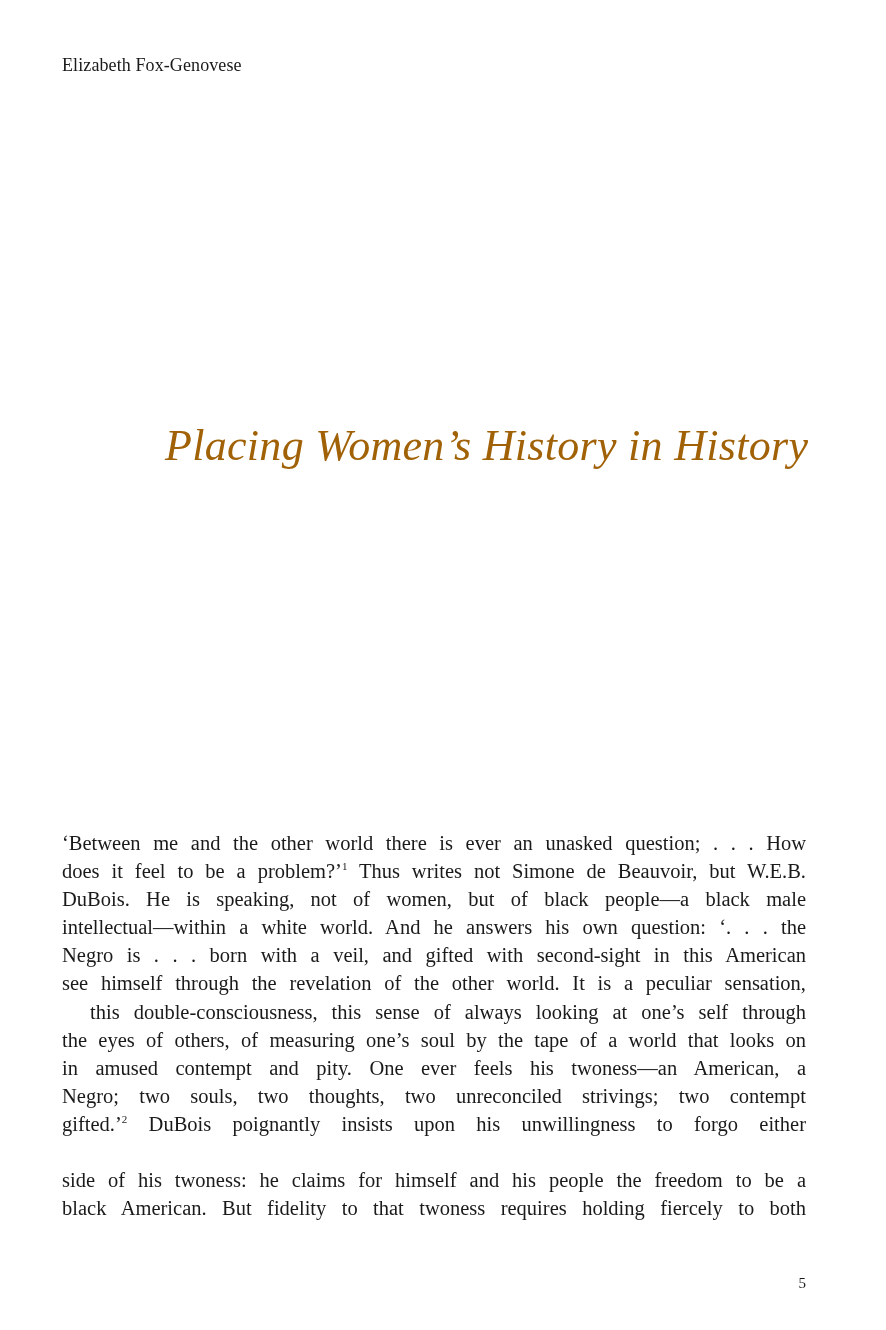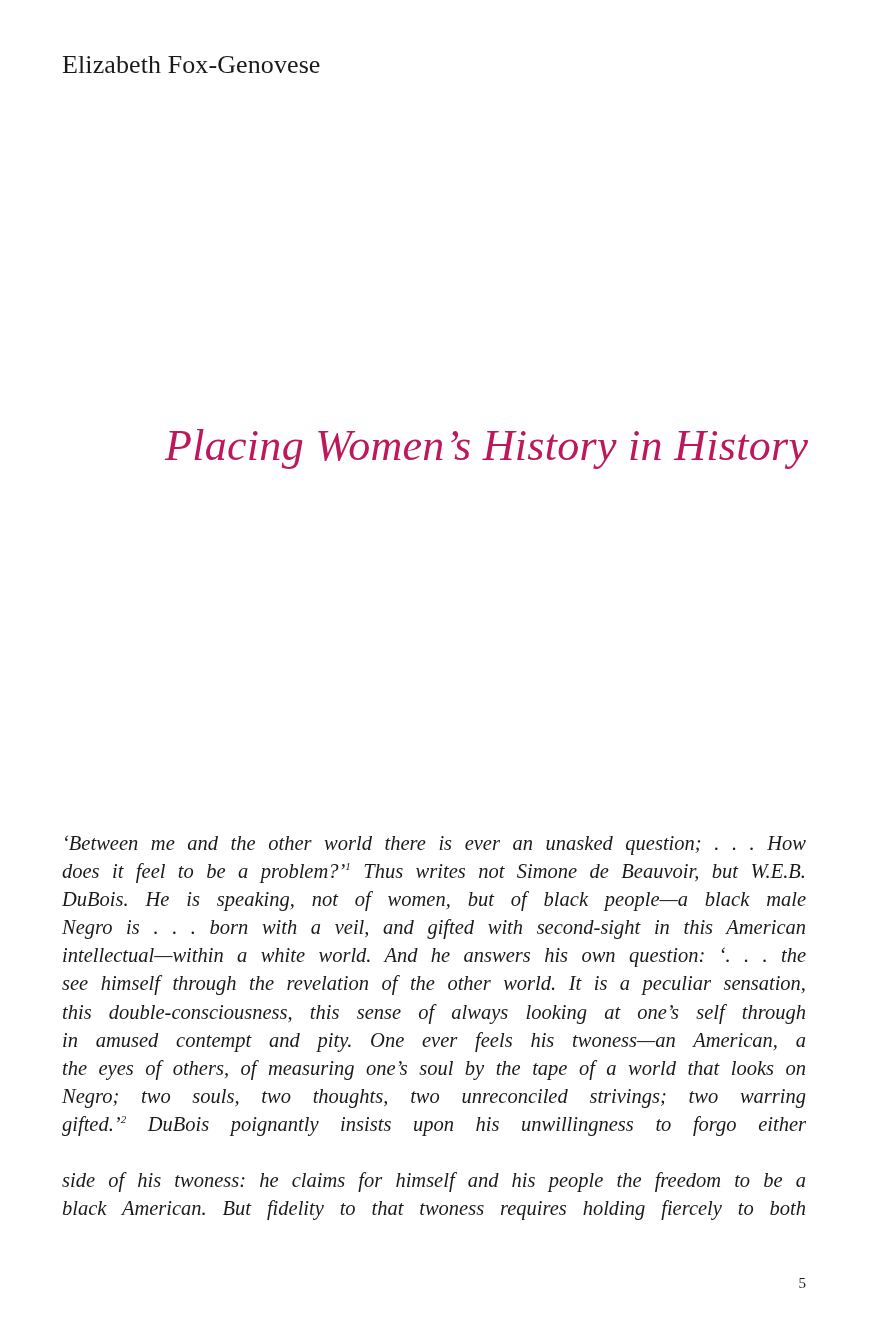--- a/index.html
+++ b/index.html
@@ -12,45 +12,44 @@
       height: 1330px;
       position: relative;
       overflow: hidden;
       font-family: "Liberation Serif", "DejaVu Serif", serif;
       color: #1a1a1a;
     }
     .running-head {
       position: absolute;
       left: 62px;
       top: 52px;
-      font-size: 26px;
+      font-size: 18px;
       letter-spacing: 0.1px;
       line-height: 26px;
       white-space: nowrap;
     }
     .chapter-title {
       position: absolute;
       left: 165px;
       top: 418px;
       width: 642px;
       font-size: 44px;
       font-style: italic;
       line-height: 56px;
       text-align: right;
       white-space: nowrap;
       letter-spacing: 0.3px;
-      color: #be185d;
+      color: #a16207;
     }
     .body-text {
       position: absolute;
       left: 62px;
       top: 829px;
       width: 744px;
       font-size: 20.5px;
-      font-style: italic;
     }
     .line {
       display: block;
       height: 28.1px;
       line-height: 28.1px;
       text-align: justify;
       text-align-last: justify;
       white-space: nowrap;
       overflow: visible;
     }
@@ -76,25 +75,25 @@
 <body>
 
 <div class="running-head">Elizabeth Fox-Genovese</div>
 
 <h1 class="chapter-title" style="margin:0;font-weight:normal;">Placing Women’s History in History</h1>
 
 <div class="body-text">
   <span class="line" style="white-space: normal;">‘Between me and the other world there is ever an unasked question; . . . How</span>
   <span class="line" style="white-space: normal;"><span>does it feel to be a problem?’</span><sup class="fn">1</sup><span> Thus writes not Simone de Beauvoir, but W.E.B.</span></span>
   <span class="line" style="white-space: normal;">DuBois. He is speaking, not of women, but of black people—a black male</span>
+  <span class="line" style="white-space: normal;">intellectual—within a white world. And he answers his own question: ‘. . . the</span>
   <span class="line" style="white-space: normal;">Negro is . . . born with a veil, and gifted with second-sight in this American</span>
-  <span class="line" style="white-space: normal;">intellectual—within a white world. And he answers his own question: ‘. . . the</span>
   <span class="line" style="white-space: normal;">see himself through the revelation of the other world. It is a peculiar sensation,</span>
-  <span class="line" style="white-space: normal;">this double-consciousness, this sense of always looking at one’s self through</span>
+  <span class="line" style="white-space: normal; margin-left: 28px;">this double-consciousness, this sense of always looking at one’s self through</span>
+  <span class="line" style="white-space: normal;">the eyes of others, of measuring one’s soul by the tape of a world that looks on</span>
   <span class="line" style="white-space: normal;">in amused contempt and pity. One ever feels his twoness—an American, a</span>
-  <span class="line" style="white-space: normal;">the eyes of others, of measuring one’s soul by the tape of a world that looks on</span>
-  <span class="line" style="white-space: normal;">Negro; two souls, two thoughts, two unreconciled strivings; two warring</span>
+  <span class="line" style="white-space: normal;">Negro; two souls, two thoughts, two unreconciled strivings; two contempt</span>
   <span class="line" style="white-space: normal;"><span>gifted.’</span><sup class="fn">2</sup><span> DuBois poignantly insists upon his unwillingness to forgo either</span></span>
   <span class="line" style="white-space: normal; margin-top: 28px;">side of his twoness: he claims for himself and his people the freedom to be a</span>
   <span class="line last" style="white-space: normal;">black American. But fidelity to that twoness requires holding fiercely to both</span>
 </div>
 
 <div class="page-number">5</div>
 
 </body></html>

